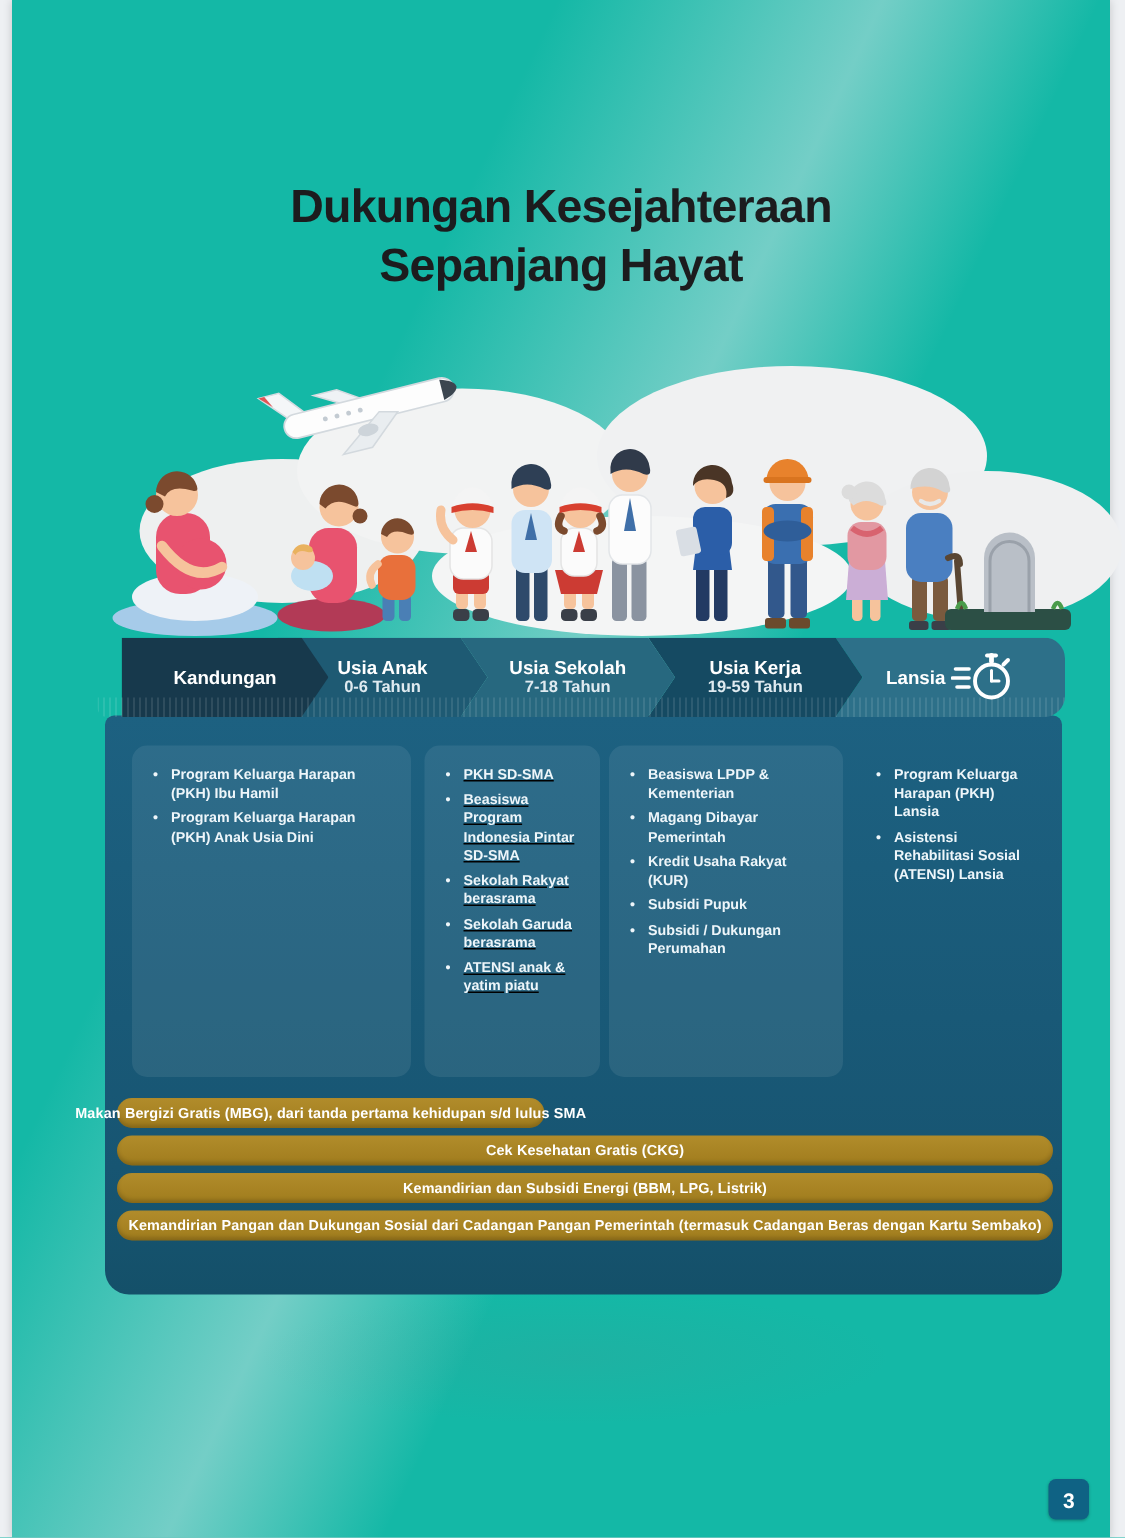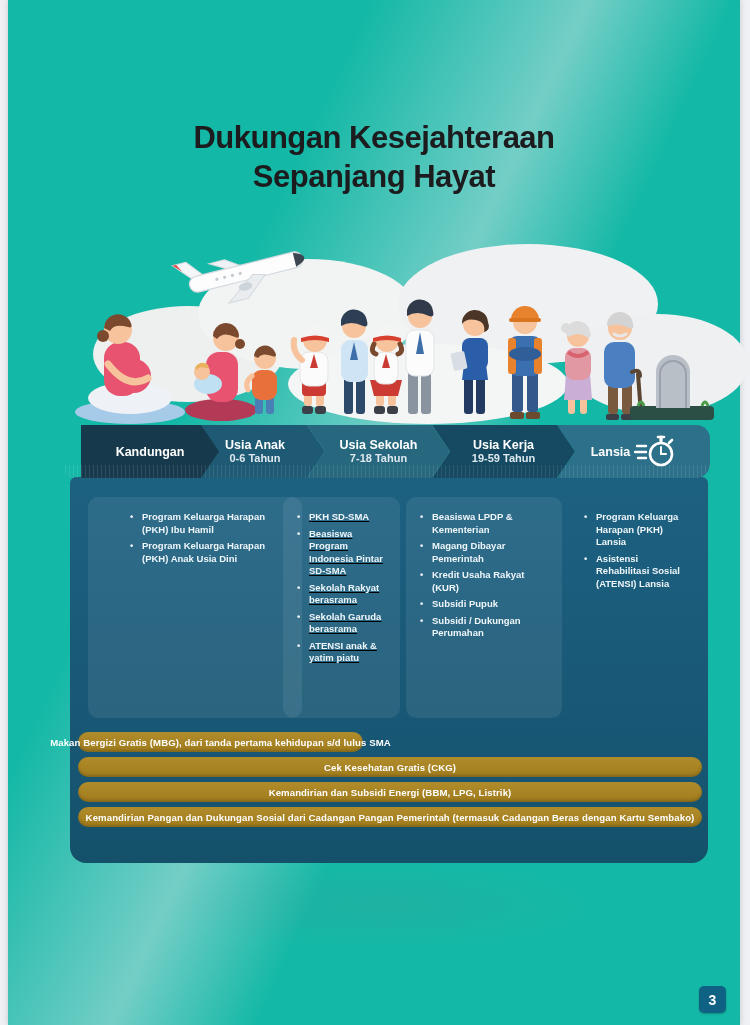--- a/index.html
+++ b/index.html
@@ -52,21 +52,21 @@
   
   .panel{
     position:absolute;left:62px;top:477px;width:638px;height:386px;
     background:linear-gradient(180deg,#1d6181 0%,#175572 78%,#145069 100%);
     border-radius:6px 6px 16px 16px;
   }
   .card{
     position:absolute;top:20px;height:221px;border-radius:10px;
     background:rgba(255,255,255,.08);
   }
-  .card1{left:18px;width:186px;padding-left:28px;}
+  .card1{left:18px;width:186px;}
   .card2{left:213px;width:117px;text-decoration:underline;}
   .card3{left:336px;width:156px;}
   .col4{position:absolute;top:20px;left:500px;width:130px;}
   .plist{list-style:none;margin:0;padding:14px 10px 10px 14px;color:#eef6fa;
     font-size:9.5px;font-weight:700;line-height:1.32;}
   .col4 .plist{padding-top:14px;}
   .plist li{position:relative;padding-left:12px;margin-bottom:4px;}
   .plist li::before{content:"\2022";position:absolute;left:0;top:0;}
   
   .bars{position:absolute;left:8px;top:255px;width:624px;}

